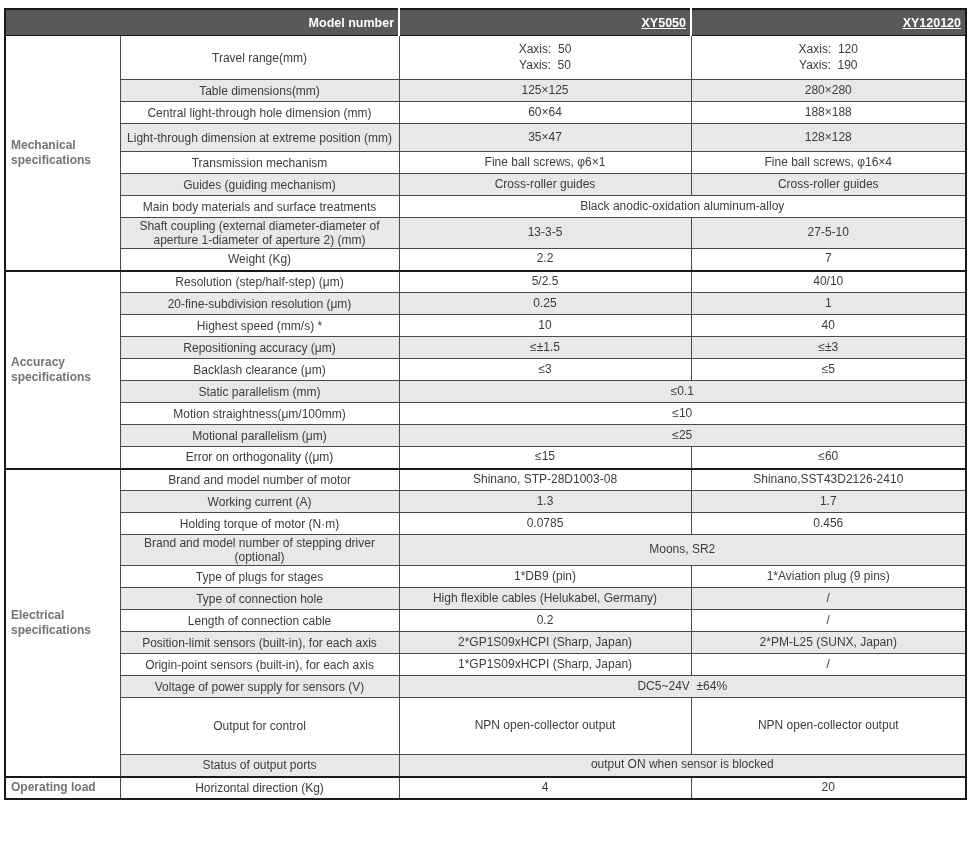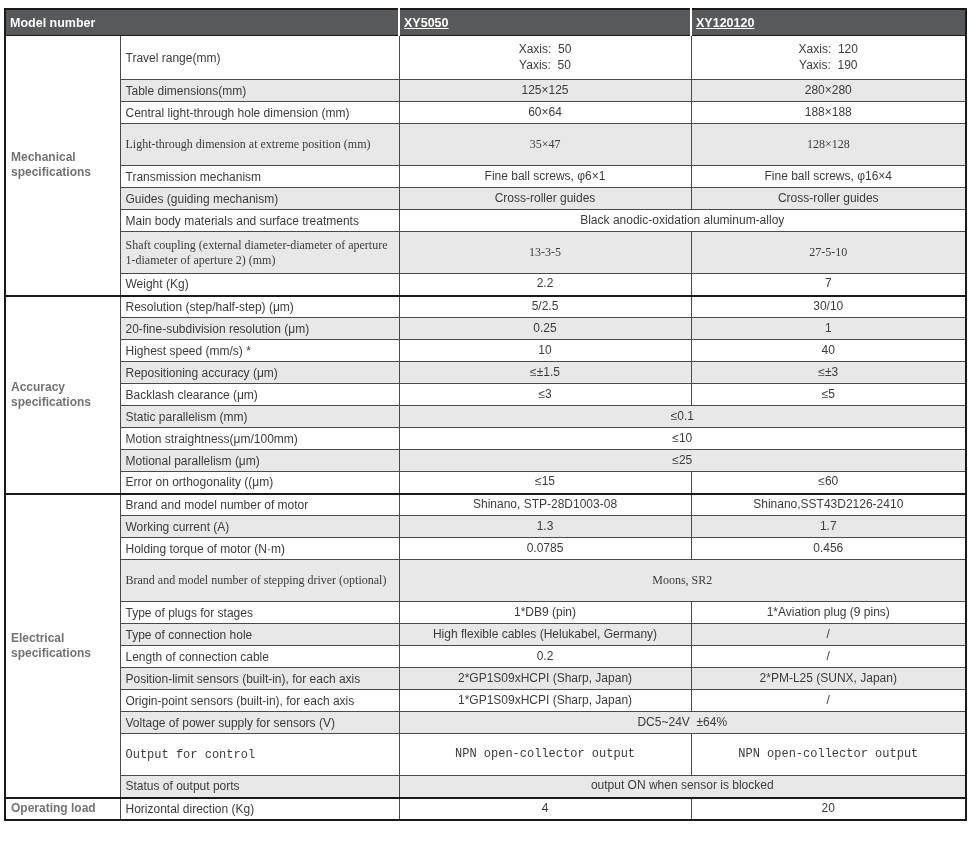--- a/index.html
+++ b/index.html
@@ -14,45 +14,45 @@
   col.c-group{width:115px;}
   col.c-label{width:279px;}
   col.c-v1{width:292px;}
   col.c-v2{width:275px;}
   th{
     background:#58595b;
     color:#ffffff;
     font-weight:bold;
     font-size:12.5px;
     height:23px;
-    text-align:left;
+    text-align:right;
     padding:1px 4px;
     border-bottom:1px solid #1a1a1a;
   }
   th.sep{border-left:2px solid #ffffff;text-decoration:underline;}
   td{
     border:1px solid #4a4a4a;
     font-size:12px;
     color:#3c3c3c;
     padding:1px 5px;
     vertical-align:middle;
     overflow:hidden;
   }
   tr{height:22px;}
   tr.h44{height:44px;}
-  tr.h36{height:42px;font-family:Liberation Serif, serif;}
-  tr.h57{height:42px;font-family:Liberation Mono, monospace;}
+  tr.h36{height:28px;}
+  tr.h57{height:57px;}
   td.grp{
     font-weight:bold;
     color:#737373;
     background:#ffffff;
     text-align:left;
     line-height:1.25;
   }
-  td.lbl{text-align:left;background:#ffffff;}
+  td.lbl{text-align:center;background:#ffffff;}
   td.val{text-align:center;background:#ffffff;white-space:pre-wrap;line-height:1.3;}
   tr.alt td.lbl, tr.alt td.val{background:#e8e8e8;}
   tr.sec-start td{border-top:2px solid #1a1a1a;margin-left:28px;}
 </style>
 </head>
 <body>
 
 <div class="wrap">
   <table class="spec">
     <colgroup>
@@ -115,21 +115,21 @@
       <tr>
         <td class="lbl">Weight (Kg)</td>
         <td class="val">2.2</td>
         <td class="val">7</td>
       </tr>
 
       <tr class="sec-start">
         <td class="grp" rowspan="9">Accuracy specifications</td>
         <td class="lbl">Resolution (step/half-step) (μm)</td>
         <td class="val">5/2.5</td>
-        <td class="val">30/10</td>
+        <td class="val">40/10</td>
       </tr>
       <tr class="alt">
         <td class="lbl">20-fine-subdivision resolution (μm)</td>
         <td class="val">0.25</td>
         <td class="val">1</td>
       </tr>
       <tr>
         <td class="lbl">Highest speed (mm/s) *</td>
         <td class="val">10</td>
         <td class="val">40</td>

